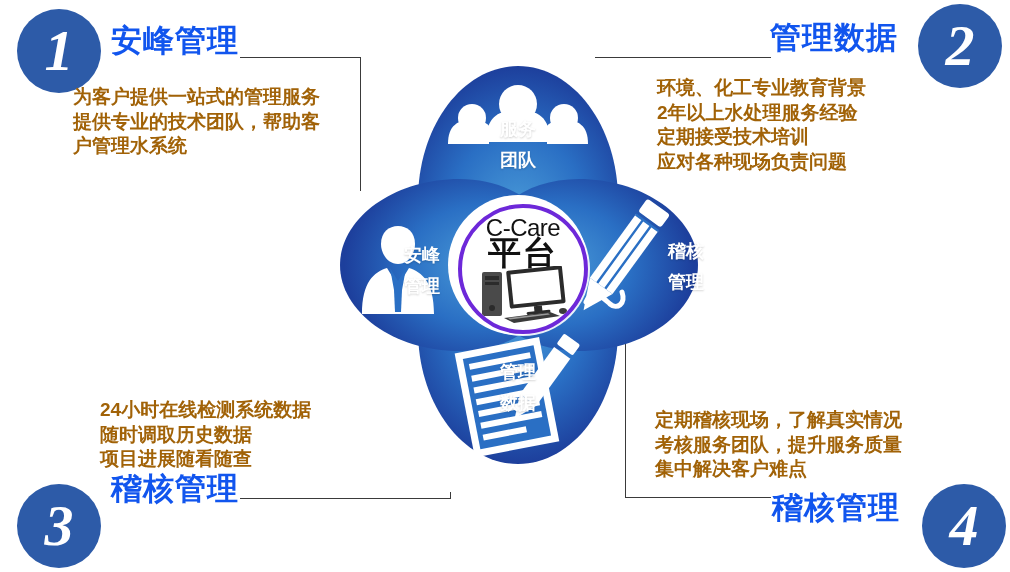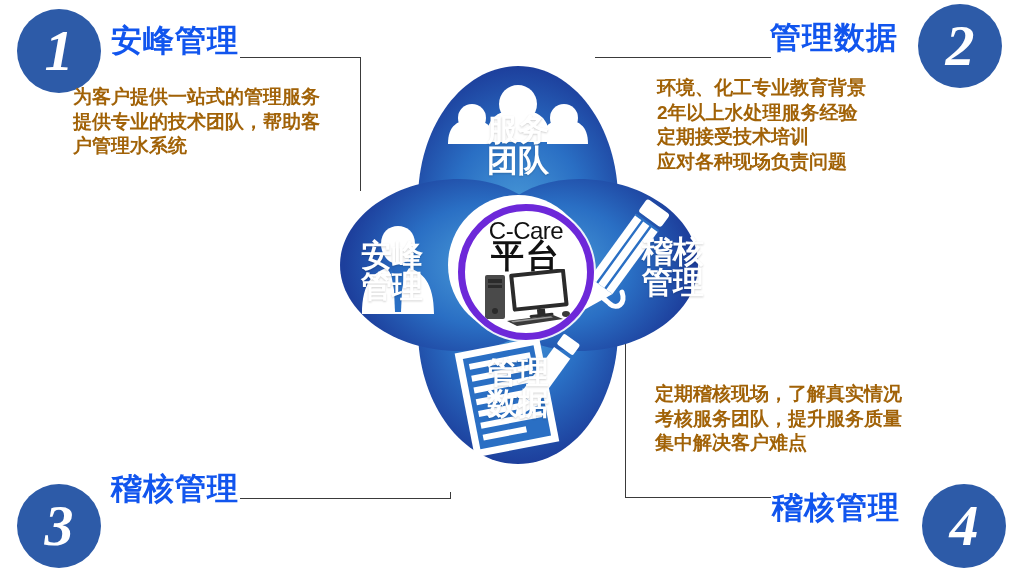--- a/index.html
+++ b/index.html
@@ -50,21 +50,21 @@
     position:absolute;
     color:#a16207;
     font-weight:700;
     font-size:19px;
     line-height:24.5px;
     white-space:nowrap;
   }
   .b1{left:73px;top:85px;}
   .b2{left:657px;top:76px;}
   .b3{left:100px;top:398px;}
-  .b4{left:655px;top:382px;}
+  .b4{left:655px;top:408px;}
 
   
   .line{position:absolute;background:#3a3a3a;}
   .h{height:1px;}
   .v{width:1px;}
 
   
   .c1h{left:240px;top:57px;width:121px;}
   .c1v{left:360px;top:57px;height:134px;}
   
@@ -76,42 +76,42 @@
   .c4v{left:625px;top:342px;height:156px;}
   .c4h{left:625px;top:497px;width:146px;}
 
   
   #flower{position:absolute;left:258px;top:8px;width:520px;height:520px;}
 
   .petal-label{
     position:absolute;
     color:#ffffff;
     font-weight:700;
-    font-size:31px;
+    font-size:18px;
     line-height:31px;
     text-align:center;
     white-space:pre-line;
     text-shadow:0 1px 2px rgba(0,0,0,.18);
     user-select:none;
   }
 
   
   .lbl-top{left:196px;top:106px;width:128px;}
   .lbl-bottom{left:196px;top:349px;width:128px;}
-  .lbl-left{left:86px;top:232px;width:96px;text-align:center;}
+  .lbl-left{left:86px;top:232px;width:96px;text-align:right;}
   .lbl-right{left:350px;top:228px;width:96px;text-align:right;}
 
   
   #hub{
     position:absolute;
     left:200px;top:196px;
     width:122px;height:122px;
     border-radius:50%;
     background:#ffffff;
-    border:7px solid #6d28d9;
+    border:4px solid #6d28d9;
     box-shadow:0 0 0 2px rgba(255,255,255,.9);
     overflow:hidden;
   }
   #hub-text{
     position:absolute;left:0;top:7px;width:100%;
     text-align:center;color:#111;
   }
   #hub-ccare{font-size:24px;font-weight:400;line-height:25px;letter-spacing:-.5px;}
   #hub-pt{font-size:33px;font-weight:700;line-height:26px;letter-spacing:2px;}
   #hub-pc{position:absolute;left:18px;top:58px;}
@@ -139,20 +139,23 @@
   <div class="sec-title t3">稽核管理</div>
   <div class="sec-title t4">稽核管理</div>
 
   <div class="sec-body b1" style="white-space:pre-line;">为客户提供一站式的管理服务
 提供专业的技术团队，帮助客
 户管理水系统</div>
   <div class="sec-body b2" style="white-space:pre-line;">环境、化工专业教育背景
 2年以上水处理服务经验
 定期接受技术培训
 应对各种现场负责问题</div>
+  <div class="sec-body b3" style="white-space:pre-line;">24小时在线检测系统数据
+随时调取历史数据
+项目进展随看随查</div>
   <div class="sec-body b4" style="white-space:pre-line;">定期稽核现场，了解真实情况
 考核服务团队，提升服务质量
 集中解决客户难点</div>
 
   <div id="flower">
 
     <svg width="520" height="520" viewBox="0 0 520 520" style="position:absolute;left:0;top:0;">
       <defs>
         <radialGradient id="gTop" cx="50%" cy="62%" r="62%">
           <stop offset="0%" stop-color="#4a9bd8"></stop>

